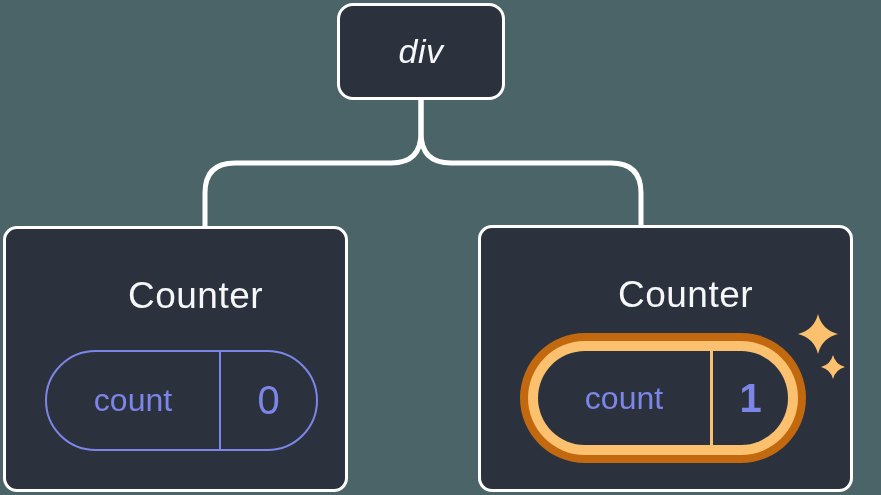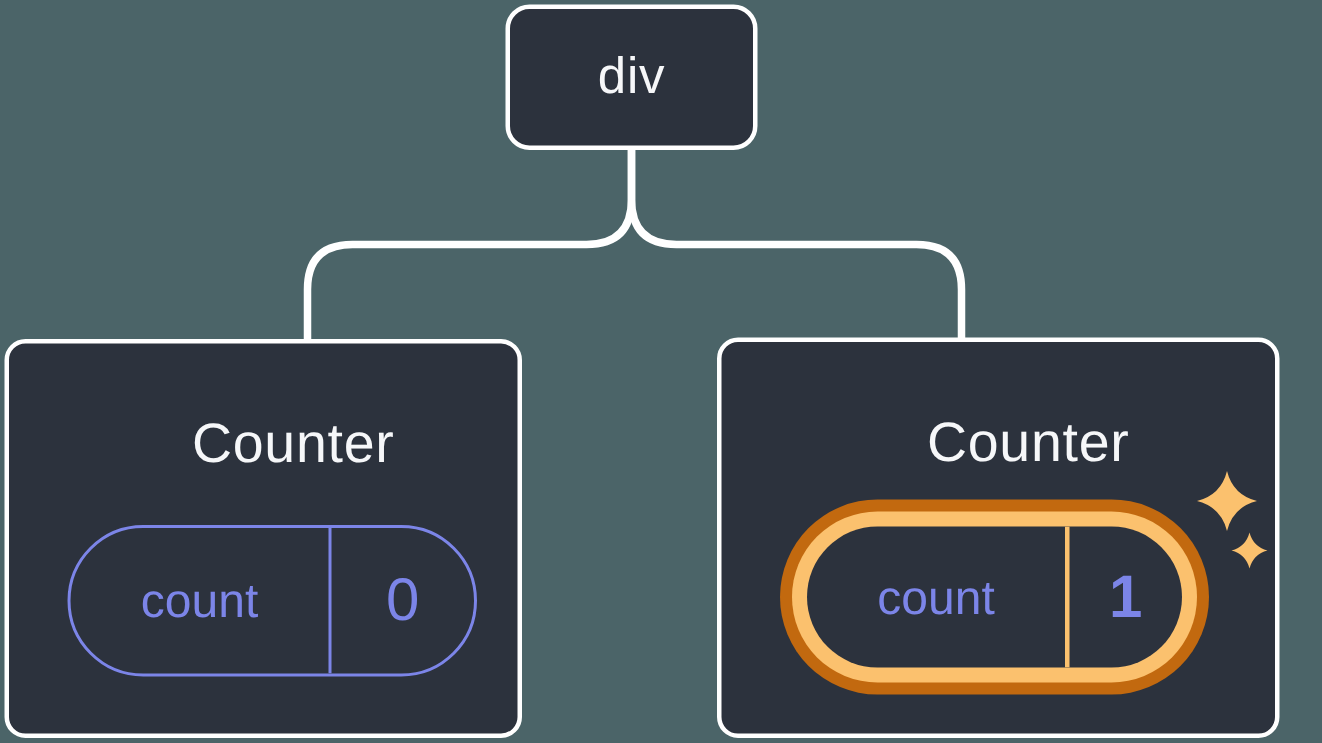--- a/index.html
+++ b/index.html
@@ -32,20 +32,21 @@
   }
   .root-node{
     left:337px;top:3px;width:168px;height:97px;
     border-radius:16px;
     display:flex;align-items:center;justify-content:center;
   }
   .root-label{
     color:var(--title-color);
     font-size:34px;
     letter-spacing:0.5px;
+    font-style:italic;
   }
   .card{
     border-radius:14px;
   }
   .card-left{left:3px;top:226px;width:345px;height:266px;}
   .card-right{left:478px;top:225px;width:375px;height:267px;}
   .card-title{
     margin-top:46px;
     text-align:center;
     color:var(--title-color);

